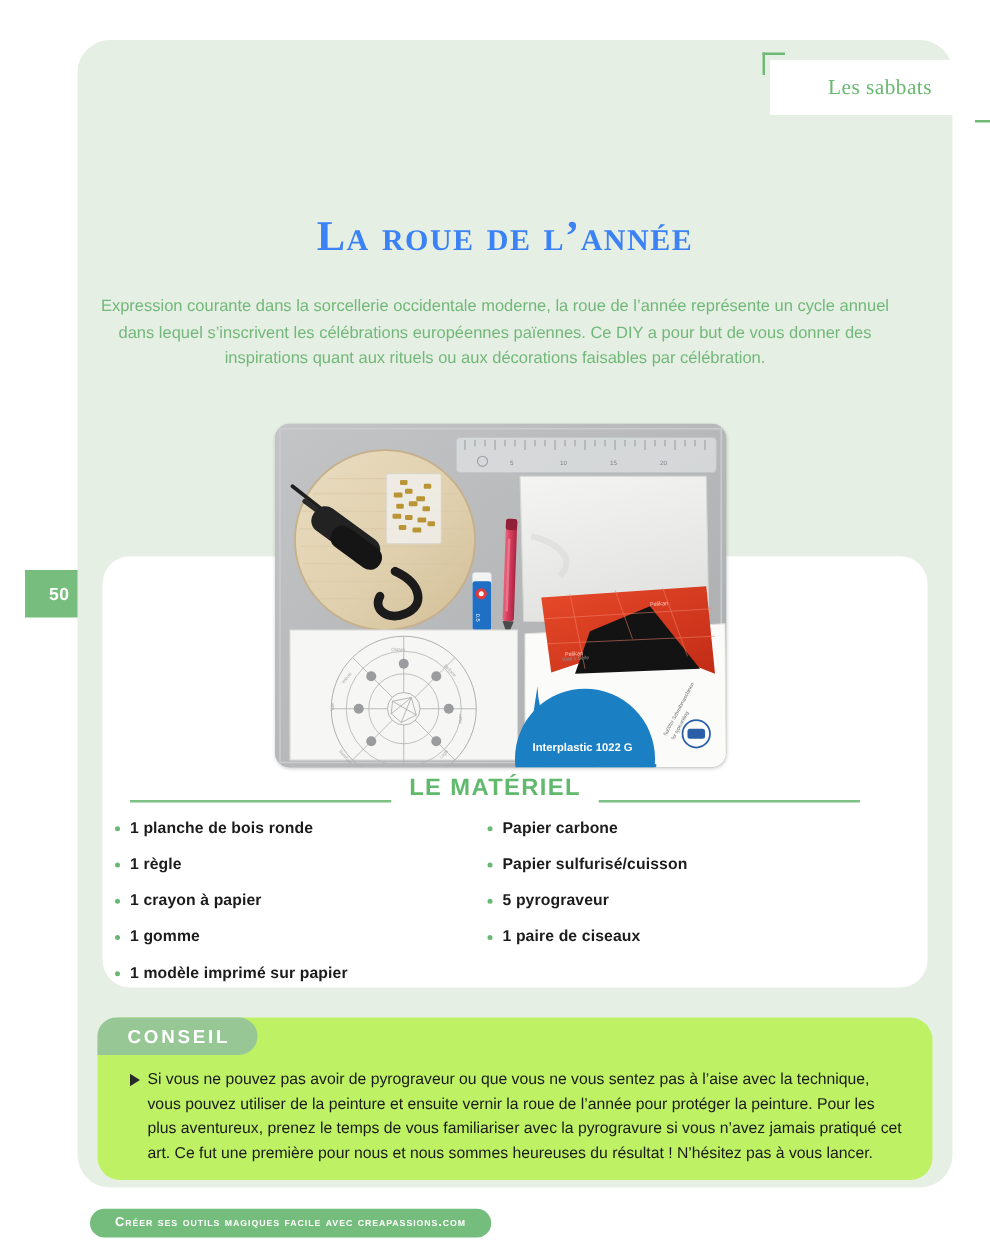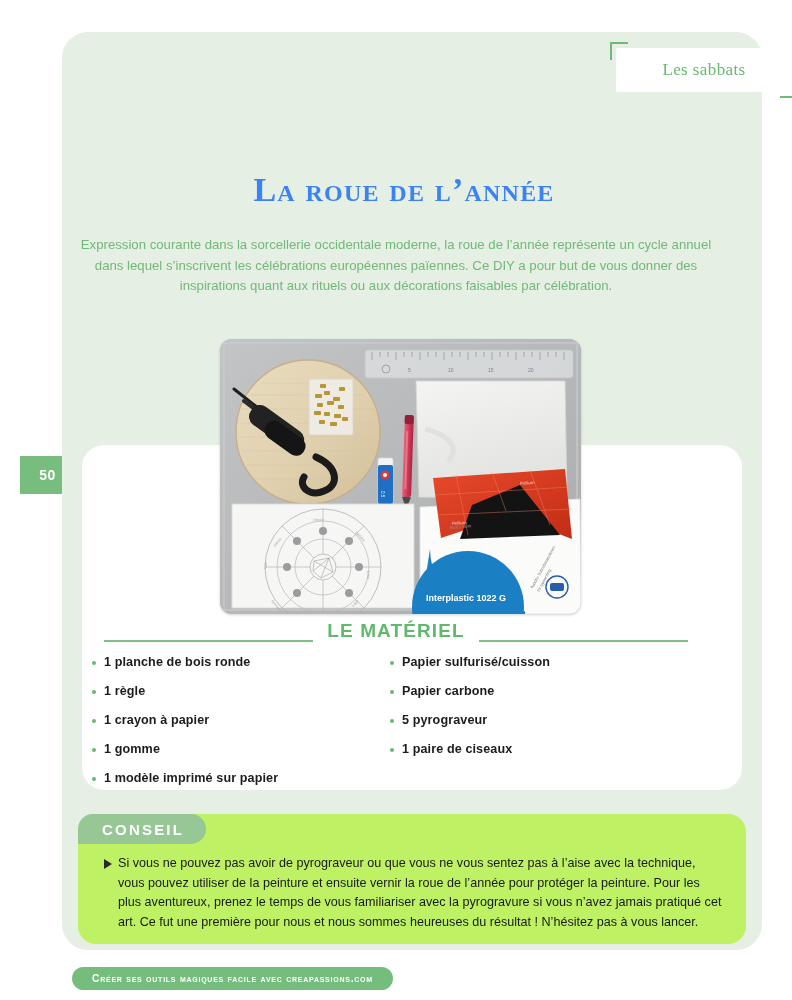--- a/index.html
+++ b/index.html
@@ -494,25 +494,25 @@
       <span>1 gomme</span>
     </div>
     <div class="mat-item">
       <span class="mat-bullet"></span>
       <span>1 modèle imprimé sur papier</span>
     </div>
   </div>
   <div class="mat-col">
     <div class="mat-item">
       <span class="mat-bullet"></span>
+      <span>Papier carbone</span>
+    </div>
+    <div class="mat-item">
+      <span class="mat-bullet"></span>
       <span>Papier sulfurisé/cuisson</span>
-    </div>
-    <div class="mat-item">
-      <span class="mat-bullet"></span>
-      <span>Papier carbone</span>
     </div>
     <div class="mat-item">
       <span class="mat-bullet"></span>
       <span>5 pyrograveur</span>
     </div>
     <div class="mat-item">
       <span class="mat-bullet"></span>
       <span>1 paire de ciseaux</span>
     </div>
   </div>

